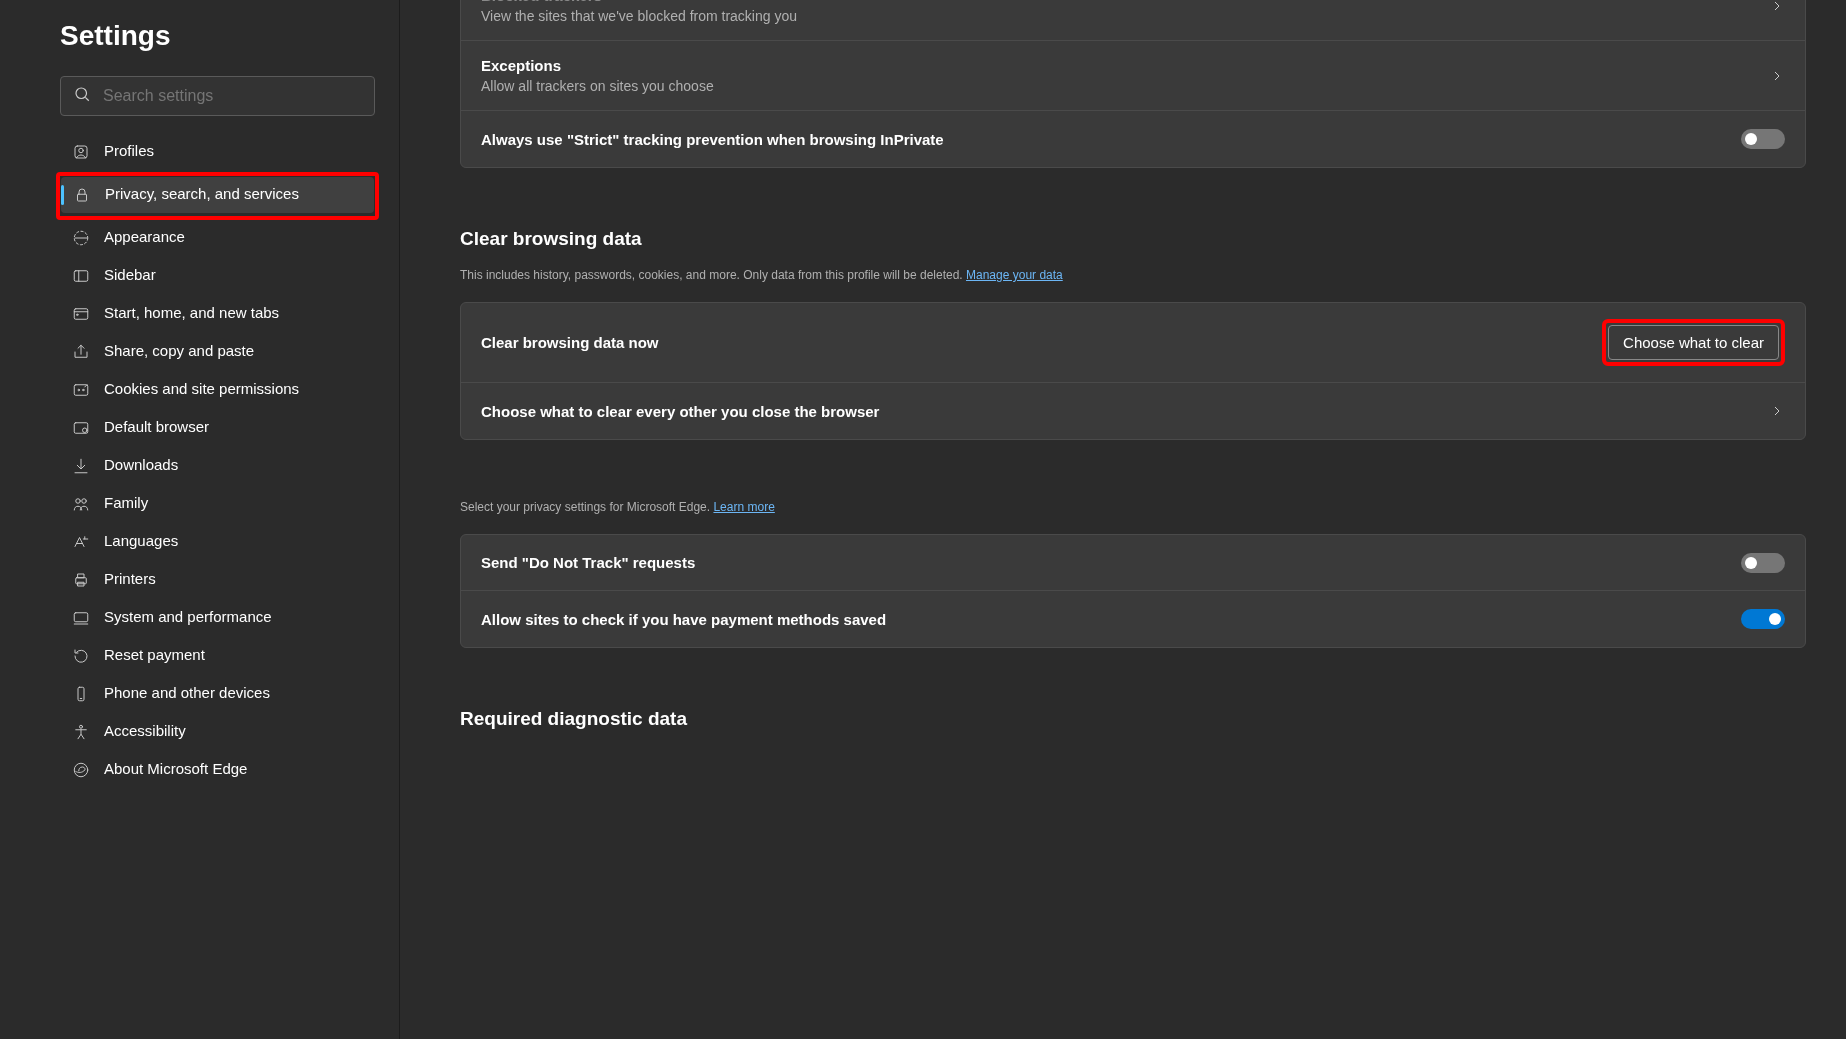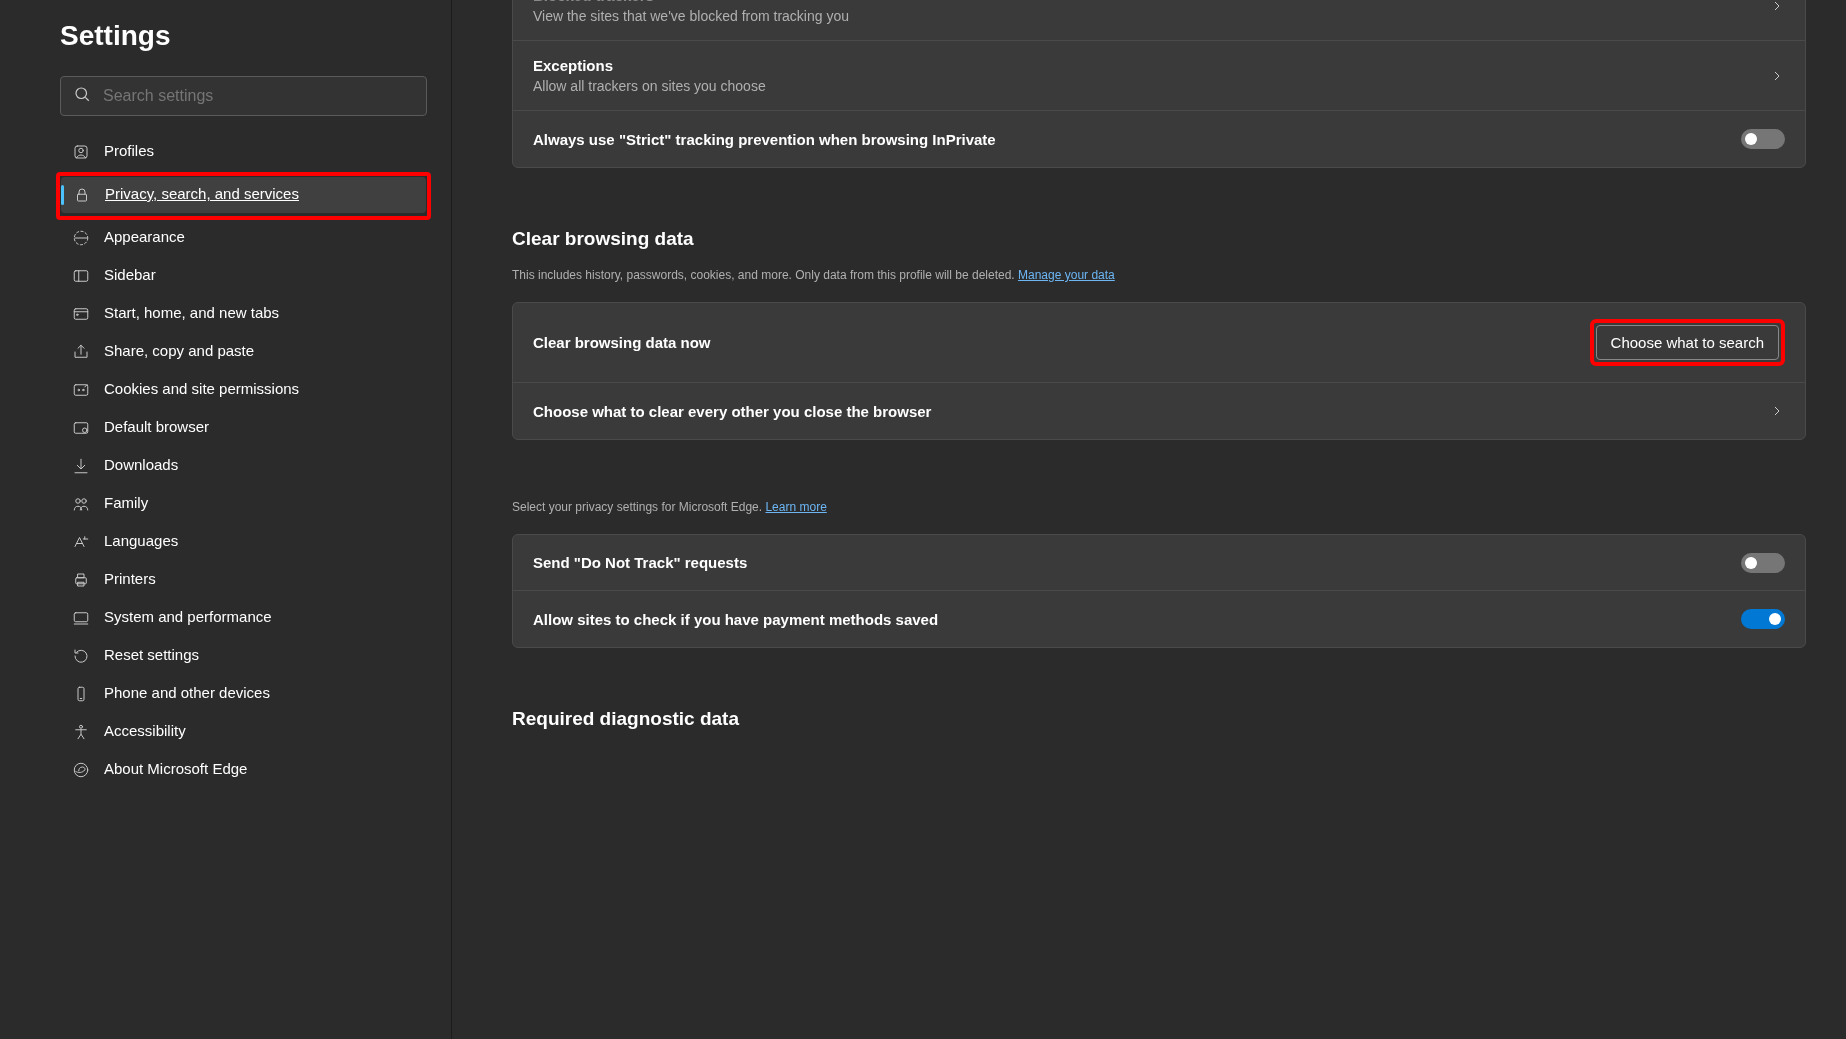--- a/index.html
+++ b/index.html
@@ -10,33 +10,33 @@
     --text-dim:#b0b0b0;
     --link:#6cb6f5;
     --border:#4a4a4a;
     --accent-blue:#0078d4;
     --highlight:#ff0000;
     --toggle-off:#767676;
   }
   *{box-sizing:border-box;margin:0;padding:0;font-family:"Segoe UI",Arial,sans-serif;}
   body{background:var(--bg);color:var(--text);width:1846px;height:1039px;overflow:hidden;display:flex;}
   
-  .sidebar{width:452px;flex-shrink:0;border-right:1px solid #1c1c1c;padding:20px 0 20px 0;}
+  .sidebar{width:400px;flex-shrink:0;border-right:1px solid #1c1c1c;padding:20px 0 20px 0;}
   .sidebar-inner{padding:0 24px 0 60px;}
   .settings-title{font-size:28px;font-weight:600;margin-bottom:24px;margin-left:0;}
   .search-wrap{display:flex;align-items:center;border:1px solid #5a5a5a;border-radius:4px;padding:8px 12px;margin-bottom:18px;background:#333;}
   .search-wrap svg{width:18px;height:18px;fill:none;stroke:#ccc;stroke-width:1.6;margin-right:12px;flex-shrink:0;}
   .search-wrap input{background:transparent;border:none;outline:none;color:#0ea5e9;font-size:16px;width:100%;}
   .nav{list-style:none;margin-top:4px;}
   .nav-item{display:flex;align-items:flex-start;padding:8px 11px;border-radius:4px;cursor:pointer;font-size:15px;margin-bottom:2px;position:relative;}
   .nav-item.active{background:#404040;}
   .nav-item.active::before{content:"";position:absolute;left:0;top:8px;bottom:8px;width:3px;background:#4cc2ff;border-radius:2px;}
   .nav-item .icon{width:20px;height:20px;margin-right:13px;display:flex;align-items:center;justify-content:center;flex-shrink:0;}
   .nav-item .icon svg{width:18px;height:18px;stroke:#ccc;fill:none;stroke-width:1.3;stroke-linecap:round;stroke-linejoin:round;}
-  .highlight-box{border:4px solid var(--highlight);border-radius:4px;padding:1px;margin-left:-4px;margin-right:-4px;text-decoration:underline;}
+  .highlight-box{border:4px solid var(--highlight);border-radius:4px;padding:1px;margin-left:-4px;margin-right:-4px;}
   
   .main{flex:1;overflow-y:auto;padding:0 40px 40px 60px;}
   .section-card{background:#3a3a3a;border:1px solid var(--border);border-radius:6px;margin-bottom:60px;}
   .row{display:flex;align-items:center;justify-content:space-between;padding:16px 20px;border-bottom:1px solid var(--border);min-height:56px;}
   .row:last-child{border-bottom:none;}
   .row-text{flex:1;}
   .row-title{font-size:15px;font-weight:700;}
   .row-sub{font-size:14px;color:var(--text-dim);margin-top:4px;}
   .chevron{width:16px;height:16px;stroke:#ccc;fill:none;stroke-width:1.5;flex-shrink:0;}
   .section-heading{font-size:19px;font-weight:600;margin-bottom:18px;}
@@ -197,21 +197,21 @@
           </span>
           <span>System and performance</span>
         </li>
         <li class="nav-item">
           <span class="icon">
             <svg viewBox="0 0 24 24">
               <path d="M4 12a8 8 0 1 0 2-5"></path>
               <path d="M4 4v4h4"></path>
             </svg>
           </span>
-          <span>Reset settings</span>
+          <span>Reset payment</span>
         </li>
         <li class="nav-item">
           <span class="icon">
             <svg viewBox="0 0 24 24">
               <rect x="8" y="3" width="8" height="18" rx="2"></rect>
               <line x1="11" y1="18" x2="13" y2="18"></line>
             </svg>
           </span>
           <span>Phone and other devices</span>
         </li>
@@ -273,21 +273,21 @@
   <h2 class="section-heading">Clear browsing data</h2>
   <p class="section-desc">
     <span>This includes history, passwords, cookies, and more. Only data from this profile will be deleted. </span><a>Manage your data</a>
   </p>
   <div class="section-card">
     <div class="row">
       <div class="row-text">
         <div class="row-title">Clear browsing data now</div>
       </div>
       <span class="btn-highlight-wrap">
-        <button class="btn">Choose what to search</button>
+        <button class="btn">Choose what to clear</button>
       </span>
     </div>
     <div class="row">
       <div class="row-text">
         <div class="row-title">Choose what to clear every other you close the browser</div>
       </div>
       <svg class="chevron" viewBox="0 0 24 24">
           <polyline points="9 6 15 12 9 18"></polyline>
         </svg>
     </div>

